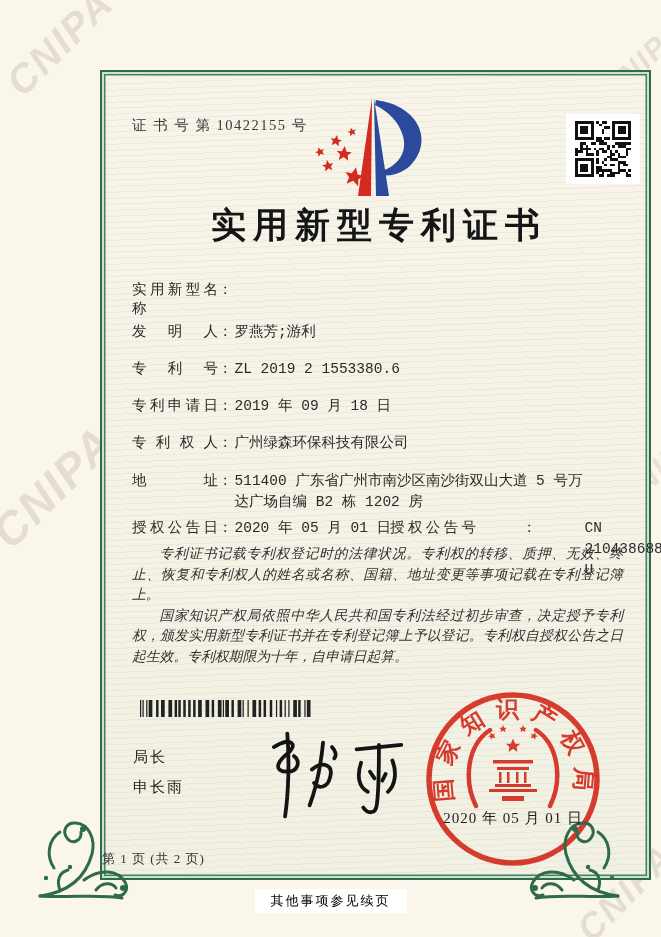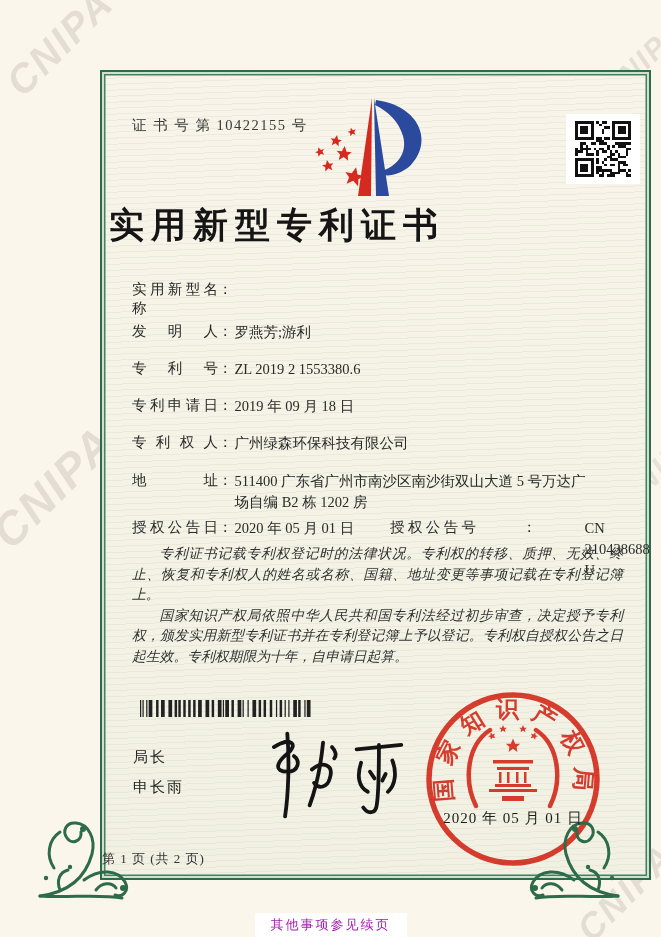--- a/index.html
+++ b/index.html
@@ -42,26 +42,26 @@
       repeating-linear-gradient(178deg, rgba(123,160,123,.10) 0 1px, rgba(0,0,0,0) 1px 6px),
       linear-gradient(#f8f4e9,#f2f0e3);
     margin-left: 43px;
   }
   .certno{position:absolute;left:30px;top:44px;font-size:14.5px;letter-spacing:1.5px;color:#3a3a3a;}
   .logo{position:absolute;left:200px;top:24px;width:150px;height:105px;}
   .qrwrap{position:absolute;left:464px;top:42px;width:74px;height:70px;background:#fff;
     display:flex;align-items:center;justify-content:center;}
   .qrwrap svg{width:56px;height:56px;shape-rendering:crispEdges;}
   .title{
-    position:absolute;top:130px;left:0;width:100%;
+    position:absolute;top:130px;left:0;width:100%;text-align:center;
     font-size:35px;font-weight:bold;letter-spacing:7px;padding-left:7px;
     box-sizing:border-box;color:#151515;
   }
   .field-row{position:absolute;left:30px;display:flex;align-items:flex-start;
-    font-size:14.5px;color:#2a2a2a;white-space:pre-wrap;}
+    font-size:14.5px;color:#2a2a2a;white-space:pre-wrap;font-family:Liberation Mono, monospace;}
   .flabel{display:inline-block;width:86px;text-align:justify;text-align-last:justify;flex:none;}
   .fcolon{flex:none;margin-right:2px;}
   .fvalue{line-height:21px;max-width:356px;display:inline-block;}
   .grant-no-group{position:absolute;left:258px;top:0;display:flex;gap:46px;}
   .paras{position:absolute;left:30px;right:26px;top:472px;font-size:13.8px;line-height:20.5px;
     text-align:justify;color:#303030;font-style:italic;}
   .paras p{margin:0;text-indent:2em;}
   .barcode{position:absolute;left:38px;top:628px;width:173px;height:17px;}
   .signer-title{position:absolute;left:31px;top:676px;font-size:15px;letter-spacing:2px;color:#222;}
   .signer-name{position:absolute;left:31px;top:706px;font-size:15px;letter-spacing:2px;color:#222;}
@@ -70,22 +70,22 @@
     mix-blend-mode:multiply;}
   .sealdate{position:absolute;left:316px;top:737px;width:190px;text-align:center;
     font-size:15px;letter-spacing:1px;color:#1d1d1d;z-index:5;}
   .pageinfo{position:absolute;left:0;top:778px;width:100%;text-align:left;
     font-size:13px;letter-spacing:1px;color:#333;}
   .orn{position:absolute;width:140px;height:135px;z-index:3;}
   .orn.left{left:26px;top:768px;}
   .orn.right{left:492px;top:768px;transform:scaleX(-1);}
   .note{
     position:absolute;left:50%;top:889px;transform:translateX(-50%);
-    background:#fff;padding:3px 16px;font-size:13px;letter-spacing:2px;color:#a21caf;
-    white-space:nowrap;z-index:4;margin-top:24px;
+    background:#fff;padding:3px 16px;font-size:13px;letter-spacing:2px;color:#000000;
+    white-space:nowrap;z-index:4;
   }
 </style>
 </head>
 <body>
 
 <div class="page">
 
   <div class="wm" style="left:-6px;top:20px;font-size:40px;opacity:.16">CNIPA</div>
   <div class="wm" style="left:592px;top:44px;font-size:30px;opacity:.15">CNIPA</div>
   <div class="wm" style="left:-22px;top:460px;font-size:46px;opacity:.16">CNIPA</div>

